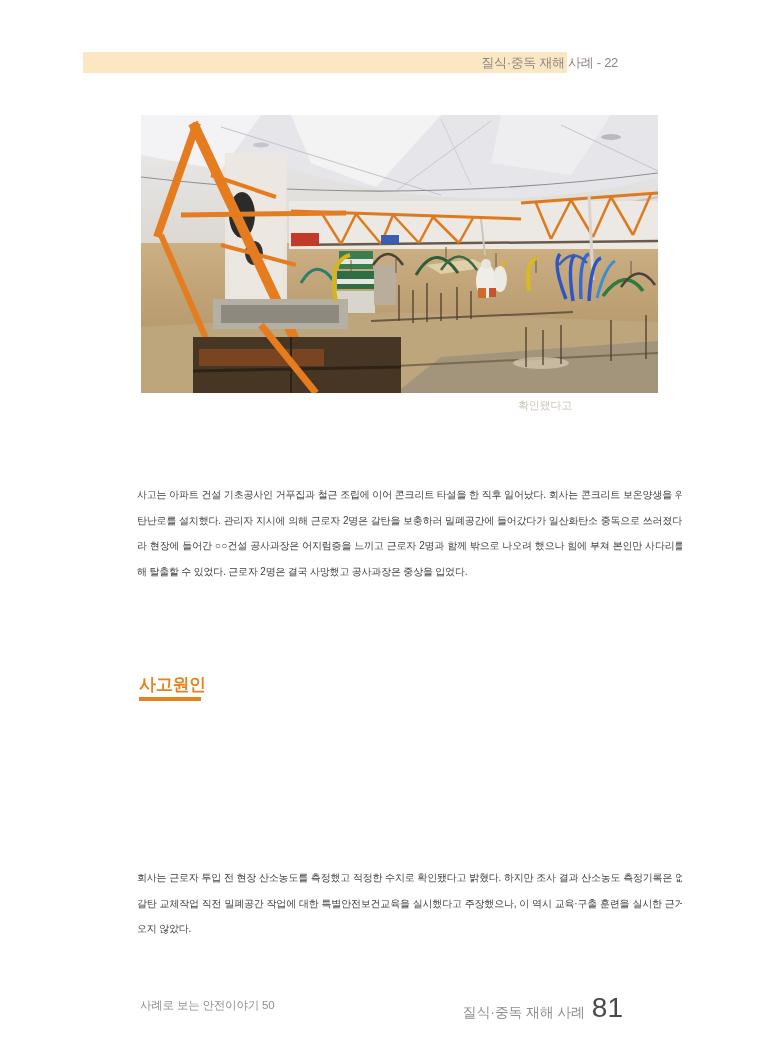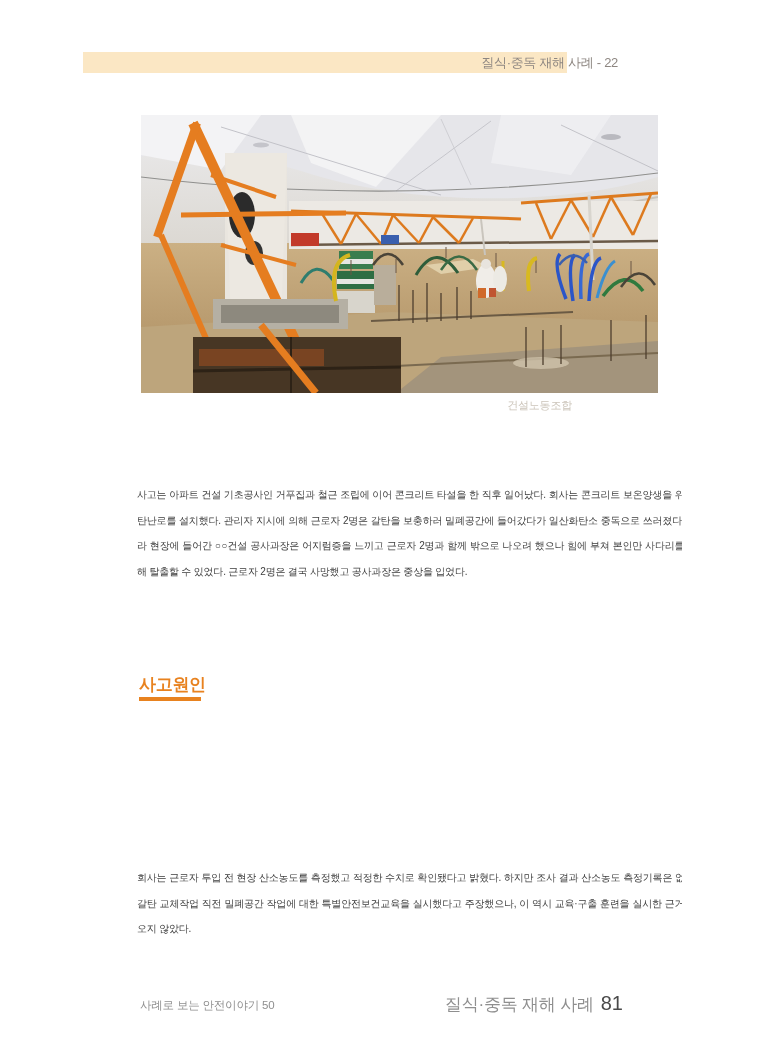--- a/index.html
+++ b/index.html
@@ -77,26 +77,26 @@
     margin-left: 11px;
   }
   .footer-right {
     position: absolute;
     right: 59px; top: 992px;
     display: flex;
     align-items: baseline;
     gap: 7px;
   }
   .footer-right .label {
-    font-size: 17px;
+    font-size: 14px;
     color: #8f8f8f;
     letter-spacing: -0.2px;
   }
   .footer-right .pagenum {
-    font-size: 20px;
+    font-size: 28px;
     color: #4a4a4a;
   }
 </style>
 </head>
 <body>
 
 <div class="page">
 
   <div class="header-bar"></div>
   <div class="header-label">질식·중독 재해 사례 - 22</div>
@@ -240,21 +240,21 @@
       <g>
         <ellipse cx="345" cy="166" rx="10" ry="17" fill="#f0ede8"></ellipse>
         <circle cx="345" cy="149" r="5" fill="#e8e4de"></circle>
         <ellipse cx="359" cy="164" rx="7" ry="13" fill="#eceae4"></ellipse>
         <rect x="337" y="173" width="8" height="10" fill="#d06a2a"></rect>
         <rect x="348" y="173" width="7" height="9" fill="#c05530"></rect>
       </g>
     </svg>
   </div>
 
-  <div class="photo-caption">건설노동조합</div>
+  <div class="photo-caption">확인됐다고</div>
 
   <p class="bodytext intro-paragraph">사고는 아파트 건설 기초공사인 거푸집과 철근 조립에 이어 콘크리트 타설을 한 직후 일어났다. 회사는 콘크리트 보온양생을 위해 갈탄난로를 설치했다. 관리자 지시에 의해 근로자 2명은 갈탄을 보충하러 밀폐공간에 들어갔다가 일산화탄소 중독으로 쓰러졌다. 뒤따라 현장에 들어간 ○○건설 공사과장은 어지럼증을 느끼고 근로자 2명과 함께 밖으로 나오려 했으나 힘에 부쳐 본인만 사다리를 이용해 탈출할 수 있었다. 근로자 2명은 결국 사망했고 공사과장은 중상을 입었다.</p>
 
   <div class="section-heading">사고원인</div>
   <div class="heading-underline"></div>
 
   <p class="bodytext cause-p2">회사는 근로자 투입 전 현장 산소농도를 측정했고 적정한 수치로 확인됐다고 밝혔다. 하지만 조사 결과 산소농도 측정기록은 없었다. 갈탄 교체작업 직전 밀폐공간 작업에 대한 특별안전보건교육을 실시했다고 주장했으나, 이 역시 교육·구출 훈련을 실시한 근거는 나오지 않았다.</p>
 
   <div class="footer-left">사례로 보는 안전이야기 50</div>
   <div class="footer-right">

